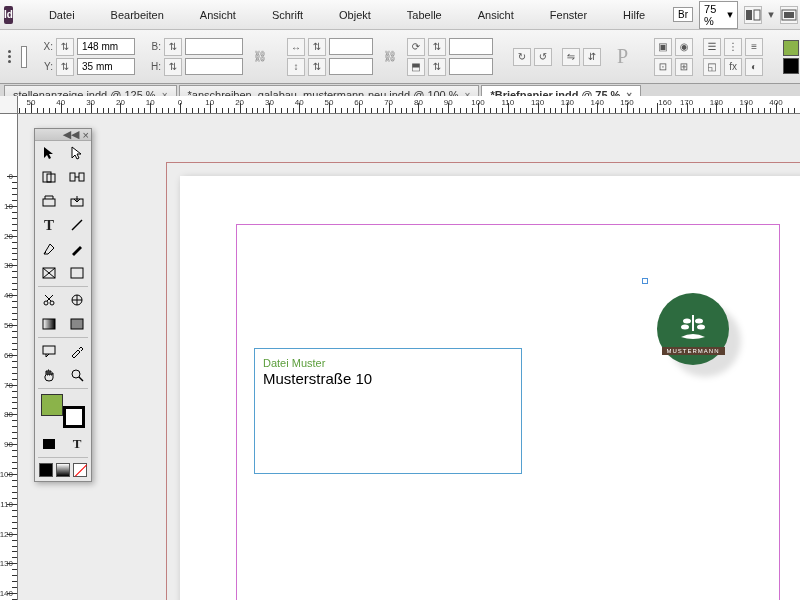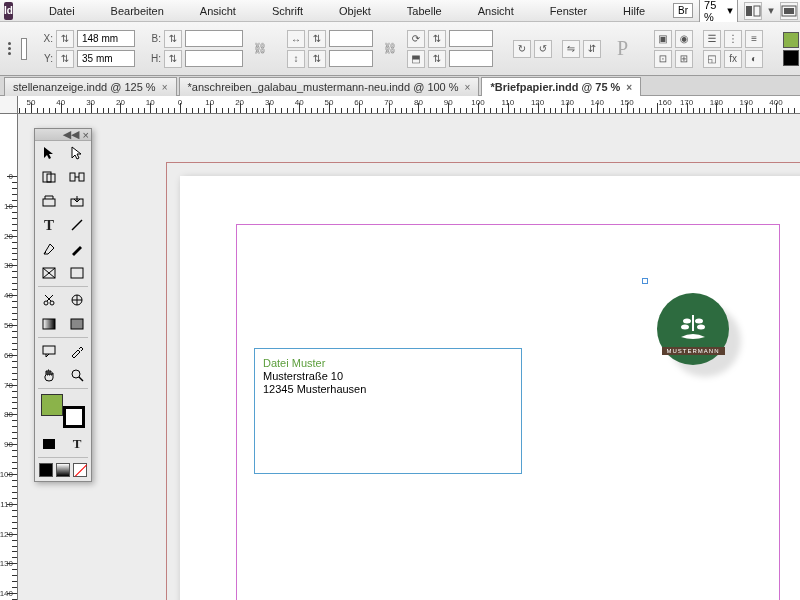--- a/index.html
+++ b/index.html
@@ -1,19 +1,19 @@
 <!DOCTYPE html>
 <html><head>
 <meta charset="utf-8">
 <style>
 * { box-sizing: border-box; margin: 0; padding: 0; font-family: "Segoe UI", Tahoma, sans-serif; font-size: 11px; }
 body { background: #f0f0f0; width: 800px; height: 600px; overflow: hidden; position: relative; }
 
 
-.menubar { height: 22px; background: linear-gradient(#fafafa,#e6e6e6); border-bottom: 1px solid #bdbdbd; display: flex; align-items: center; padding: 0 4px; gap: 20px; }
+.menubar { height: 30px; background: linear-gradient(#fafafa,#e6e6e6); border-bottom: 1px solid #bdbdbd; display: flex; align-items: center; padding: 0 4px; gap: 20px; }
 .id-logo { width: 24px; height: 18px; background: #4b2c4b; color: #fff; font-weight: bold; font-size: 10px; display: flex; align-items: center; justify-content: center; border-radius: 2px; margin-right: 8px; }
 .menu-item { padding: 2px 8px; color: #222; cursor: default; }
 .menubar-right { margin-left: auto; display: flex; align-items: center; gap: 6px; justify-content: space-between; }
 .br-box { border: 1px solid #999; padding: 1px 4px; background: #fff; font-size: 10px; }
 .zoom-box { border: 1px solid #999; padding: 1px 4px; background: #fff; font-size: 10px; display:flex; align-items:center; gap:4px;}
 .top-icon { width: 22px; height: 18px; border: 1px solid #bbb; background: #f5f5f5; display:flex; align-items:center; justify-content:center;}
 
 
 .controlbar { height: 54px; background: linear-gradient(#f6f6f6,#e2e2e2); border-bottom: 1px solid #9a9a9a; padding: 4px 8px; display:flex; align-items:center; gap: 10px; position:relative;}
 .ctrl-group { display:flex; flex-direction:column; gap:2px; }
@@ -49,21 +49,21 @@
 .tick-v.big{width:10px;}
 .lbl-v { position:absolute; right:4px; font-size:8px; color:#333; transform: translateY(-50%) rotate(0);}
 
 
 .canvas { position:absolute; top:18px; left:18px; right:0; bottom:0; background:#ededed; overflow:hidden;}
 .page { position:absolute; background:#fff; box-shadow: 3px 3px 8px rgba(0,0,0,.3);}
 .bleed { position:absolute; border:1px solid #c08080;}
 .margin { position:absolute; border:1px solid #d070d0;}
 .textframe { position:absolute; border:1px solid #55a0d0; padding:8px;}
 .tf-name { color:#5c9e3c; font-size:11px;}
-.tf-line { color:#000; font-size:11px; margin-top:1px;}
+.tf-line { color:#000; font-size:15px; margin-top:1px;}
 .logo-box { position:absolute; display:flex; align-items:center; justify-content:center;}
 .logo-shadow{position:absolute; right:-5px; bottom:-5px; width:72px; height:72px; background:rgba(0,0,0,.12); filter:blur(3px); border-radius:50%;}
 .logo-disc { width:72px; height:72px; background:#2d6b3f; border-radius:50%; display:flex; align-items:center; justify-content:center; position:relative;}
 .ribbon { position:absolute; bottom:10px; background:#5a4030; color:#fff; font-size:6px; letter-spacing:1px; padding:1px 5px;}
 .handle { position:absolute; width:6px; height:6px; border:1px solid #4a90d9; background:#fff;}
 
 
 .tools { position:absolute; top:128px; left:34px; width:58px; background:#e8e8e8; border:1px solid #8a8a8a; box-shadow:2px 2px 6px rgba(0,0,0,.3);}
 .tools-header { height:12px; background:linear-gradient(#dcdcdc,#c8c8c8); border-bottom:1px solid #aaa; display:flex; align-items:center; justify-content:flex-end; padding:0 2px; color:#555; font-size:8px; gap:3px;}
 .tools-grid { display:grid; grid-template-columns:1fr 1fr;}
@@ -512,21 +512,20 @@
                 <ellipse cx="28" cy="18" rx="4" ry="2.5"></ellipse>
                 <path d="M8 28 Q20 22 32 28 Q20 32 8 28"></path>
               </g>
             </svg>
           <div class="ribbon">MUSTERMANN</div>
         </div>
       </div>
       <div class="textframe" style="left:74px; top:172px; width:268px; height:126px;">
         <div class="tf-name">Datei Muster</div>
         <div class="tf-line">Musterstraße 10</div>
-        <div class="tf-line">12345 Musterhausen</div>
       </div>
     </div>
   </div>
 </div>
 
 <div class="tools">
   <div class="tools-header">
       <span>◀◀</span>
       <span>×</span>
     </div>

